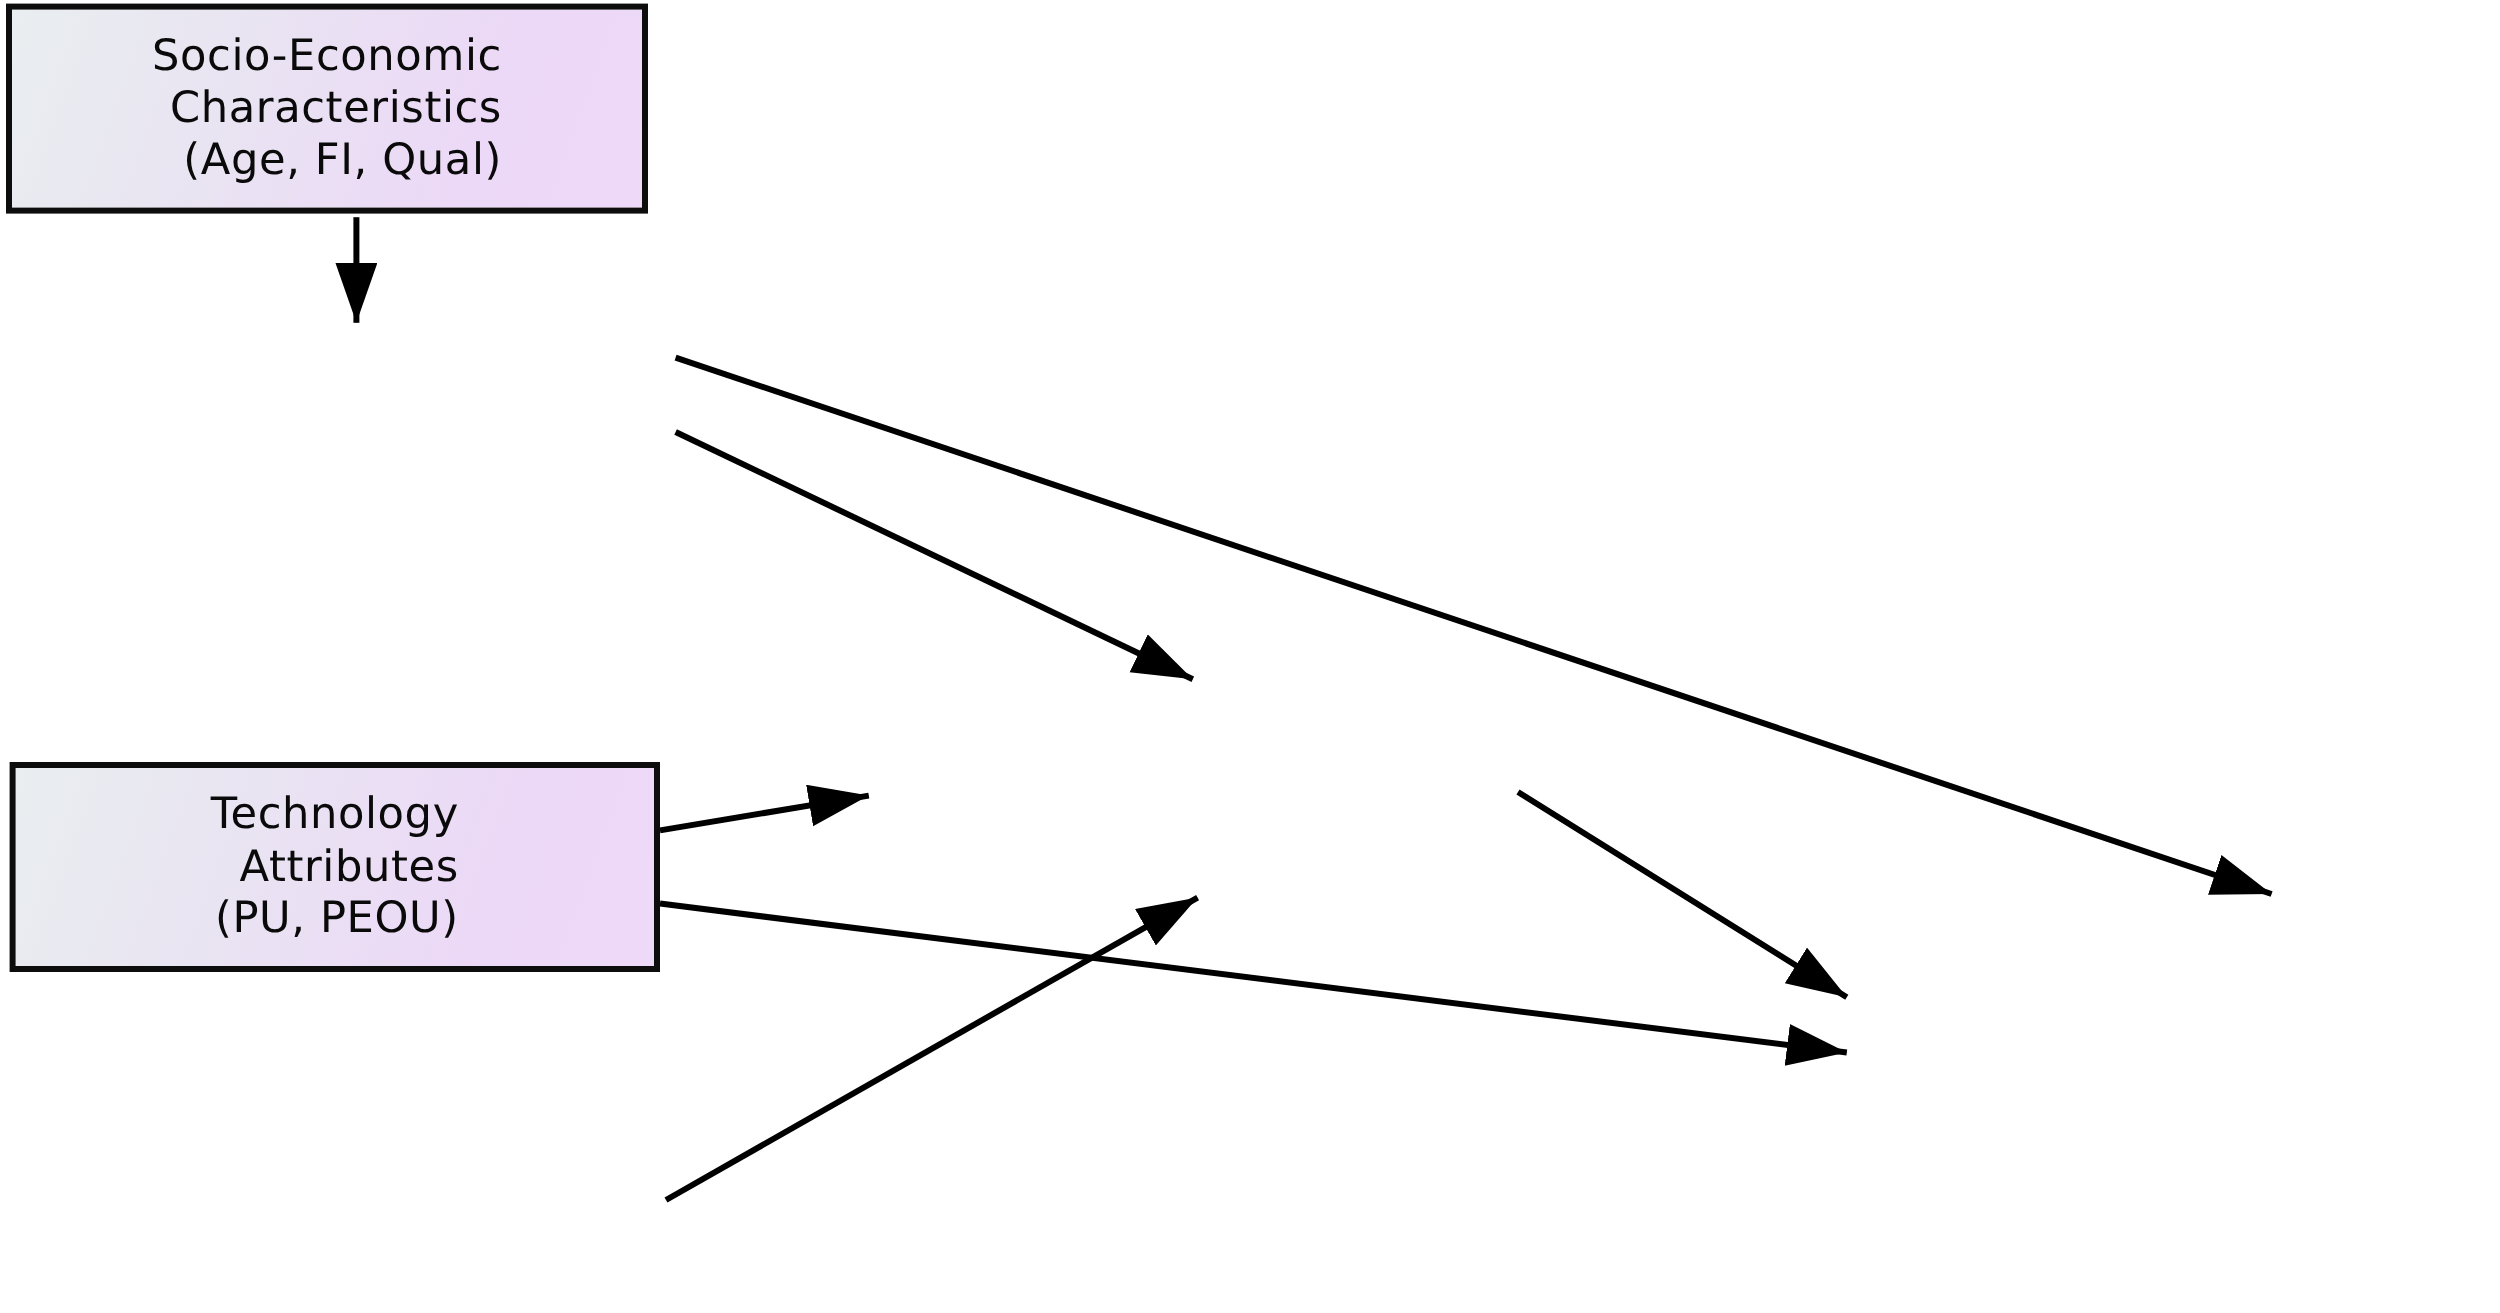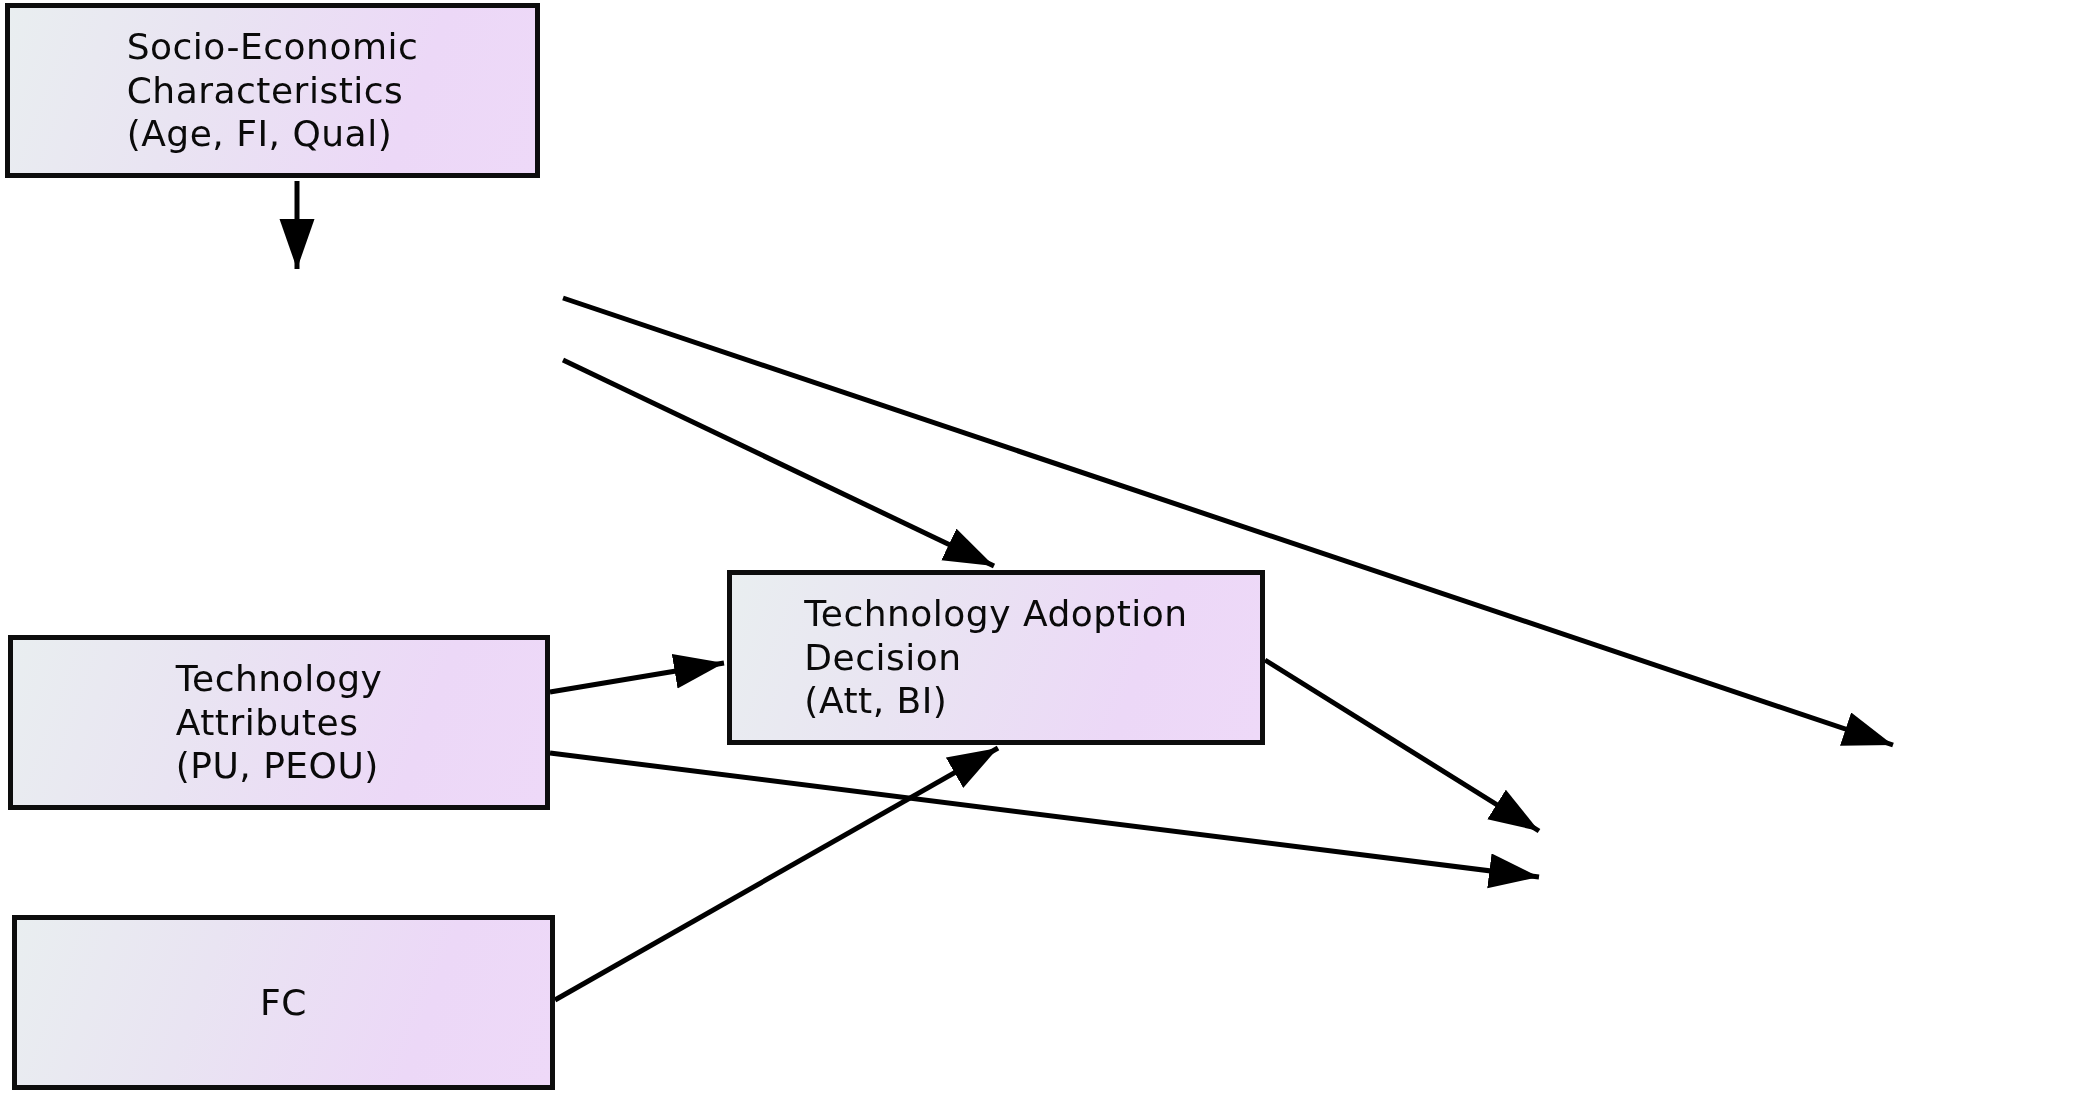--- a/index.html
+++ b/index.html
@@ -22,21 +22,21 @@
     z-index: 1;
   }
   .node {
     position: absolute;
     box-sizing: border-box;
     border: 5px solid #0d0d0d;
     background: linear-gradient(110deg, #e9eef0 0%, #e9e4f2 35%, #ecd8f7 75%, #eed9f8 100%);
     display: flex;
     align-items: center;
     justify-content: center;
-    text-align: left;
+    text-align: right;
     z-index: 2;
   }
   .node .label {
     white-space: pre-line;
     font-size: 36px;
     line-height: 1.22;
     color: #0a0a0a;
     letter-spacing: 0.5px;
   }
 </style>
@@ -68,24 +68,16 @@
 (Age, FI, Qual)</div>
   </div>
 
 
   <div class="node" style="left: 8px; top: 635px; width: 542px; height: 175px;">
     <div class="label">Technology
 Attributes
 (PU, PEOU)</div>
   </div>
 
-  <div class="node" style="left: 12px; top: 915px; width: 543px; height: 175px;">
-    <div class="label">FC</div>
-  </div>
 
-  <div class="node" style="left: 727px; top: 570px; width: 538px; height: 175px;">
-    <div class="label">Technology Adoption
-Decision
-(Att, BI)</div>
-  </div>
 
 
 </div>
 
 </body></html>

